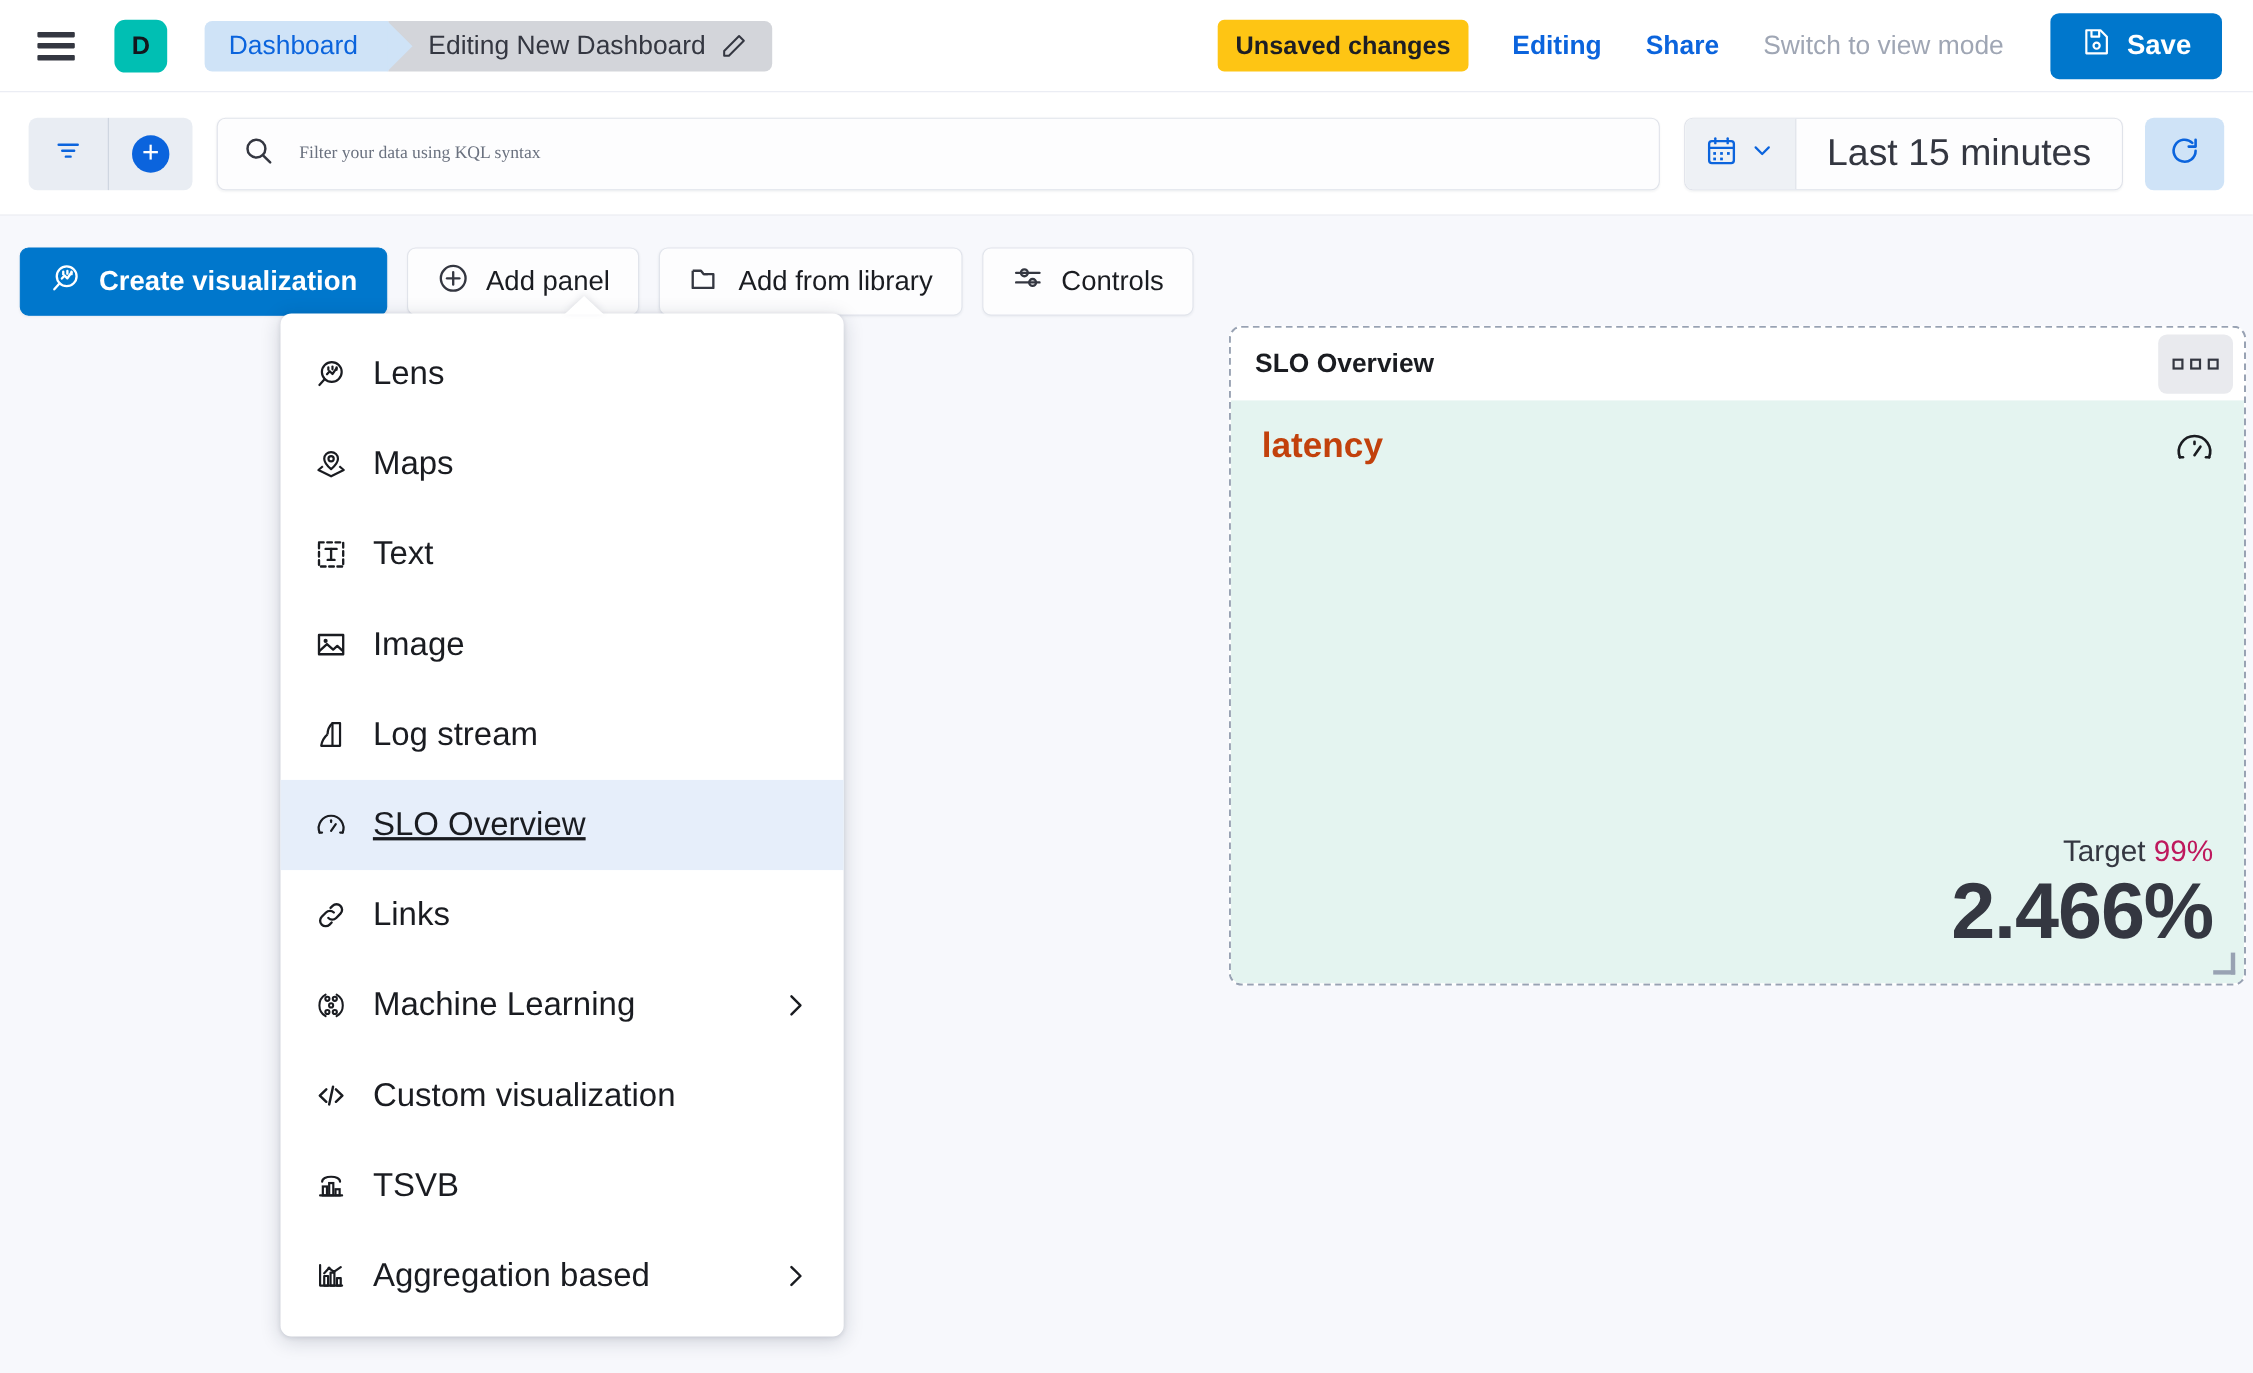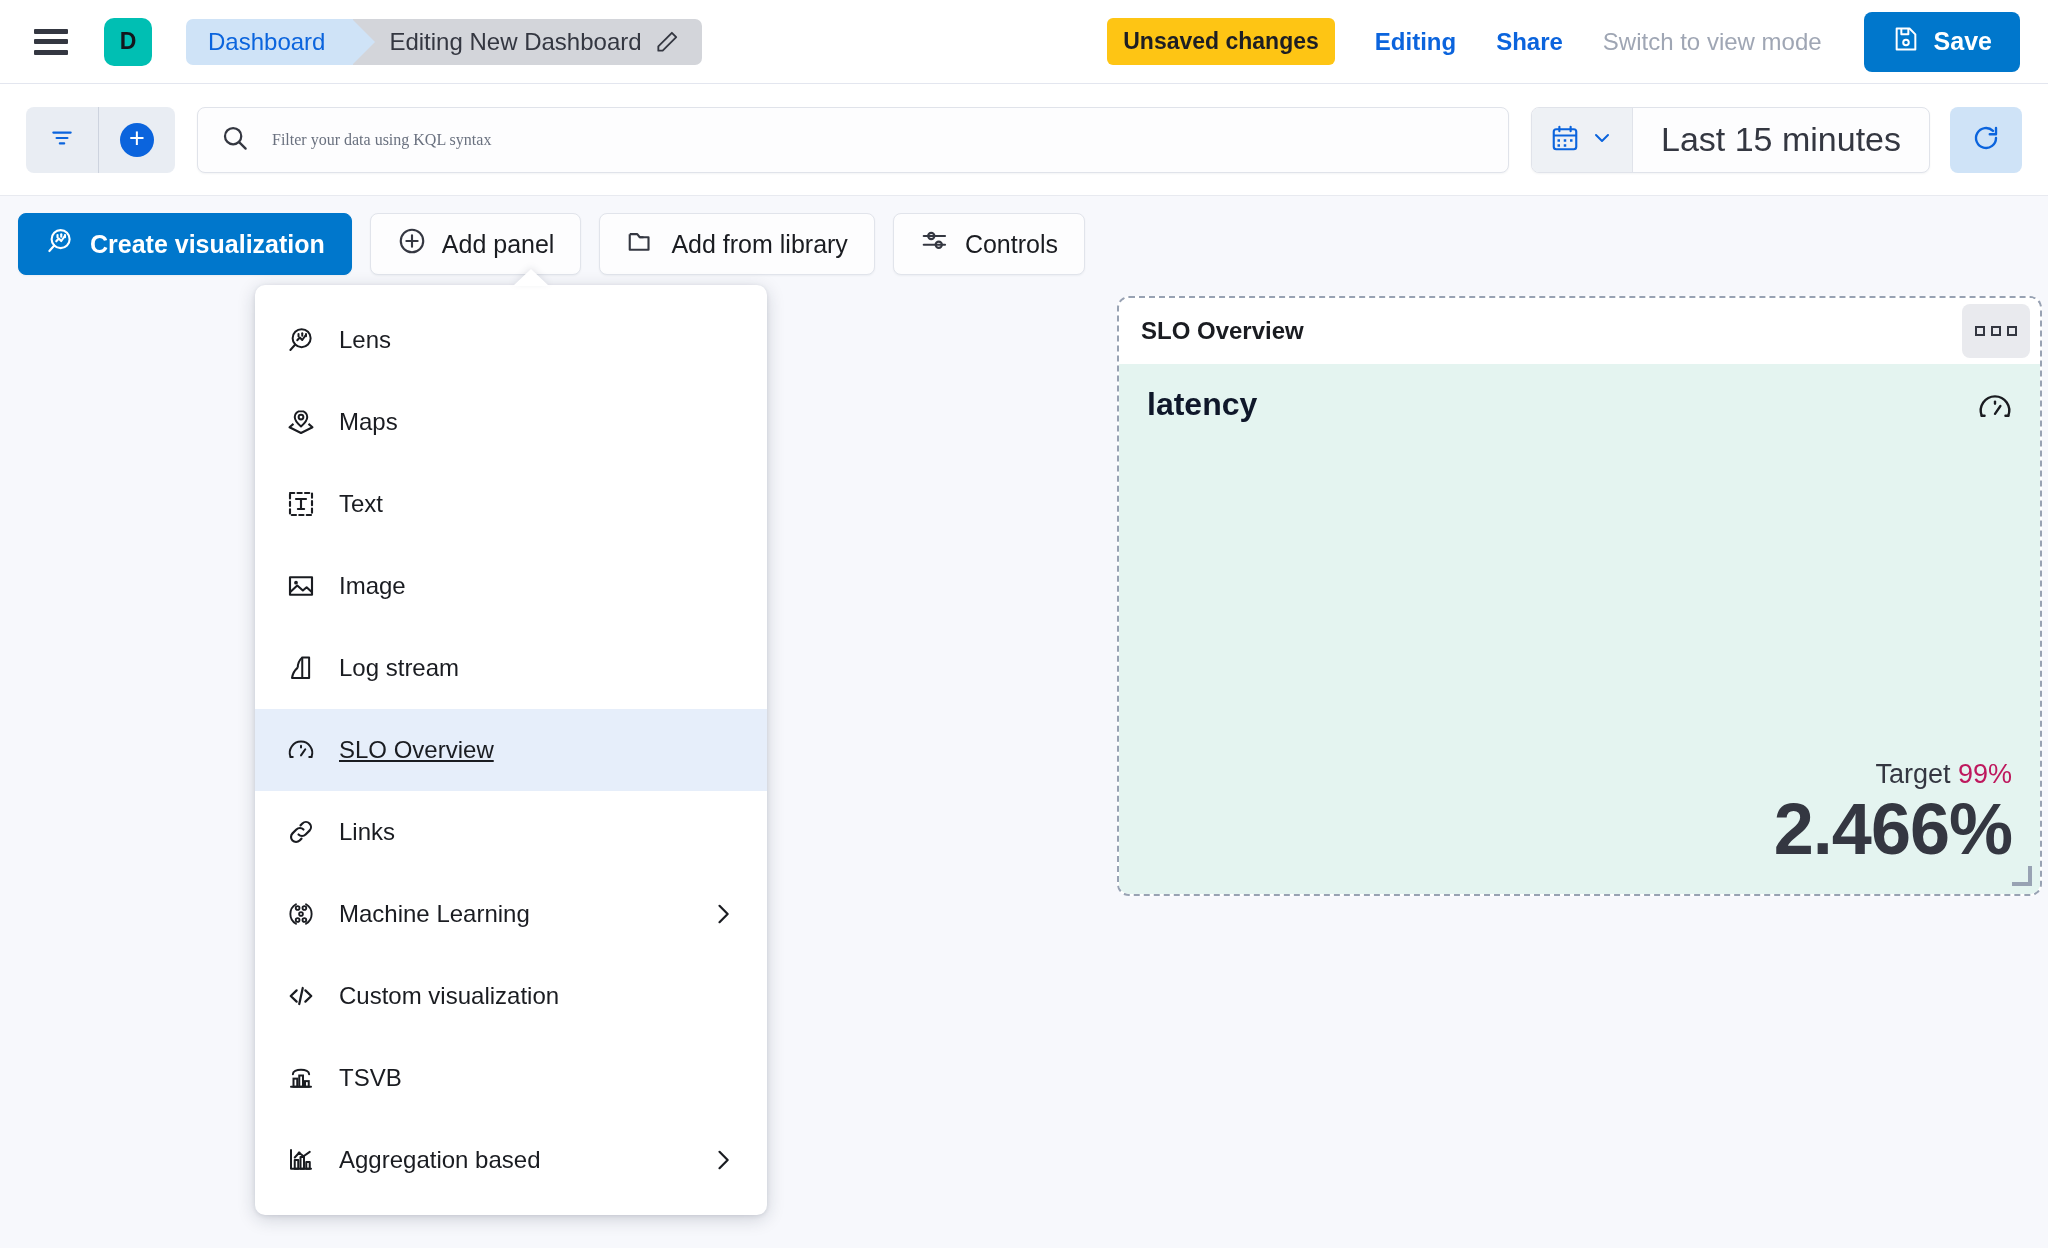--- a/index.html
+++ b/index.html
@@ -157,21 +157,21 @@
   }
   .refresh-btn {
     width: 72px; height: 66px; margin-left: 20px;
     background: #cfe3f7; border-radius: 8px;
     display: flex; align-items: center; justify-content: center;
     cursor: pointer;
   }
 
   
   .toolbar {
-    position: absolute; top: 200px; left: 0;
+    position: absolute; top: 212px; left: 0;
     width: 2048px; height: 88px;
     display: flex; align-items: center;
     padding: 0 18px;
     gap: 18px;
     background: #f7f8fc;
   }
   .tb-btn {
     height: 62px; border-radius: 8px;
     display: flex; align-items: center; gap: 15px;
     padding: 0 26px;
@@ -205,21 +205,21 @@
     border-left: 18px solid transparent;
     border-right: 18px solid transparent;
     border-bottom: 17px solid #ffffff;
     filter: drop-shadow(0 -2px 3px rgba(22,34,58,.10));
   }
   .menu-item {
     height: 82px;
     display: flex; align-items: center;
     padding: 0 30px;
     gap: 22px;
-    font-size: 24px; color: #1a1c21;
+    font-size: 30px; color: #1a1c21;
     cursor: pointer;
   }
   .menu-item .mi-icon {
     width: 32px; height: 32px;
     display: flex; align-items: center; justify-content: center;
     flex-shrink: 0;
   }
   .menu-item.selected { background: #e6eefa; }
   .menu-item.selected .mi-label { text-decoration: underline; }
   .mi-chevron { margin-left: auto; display: flex; align-items: center; }
@@ -257,21 +257,21 @@
     display: block; width: 10px; height: 10px;
     border: 2px solid #343741; background: transparent;
   }
   .panel-body {
     height: calc(100% - 66px);
     background: #e4f4f0;
     position: relative;
     padding: 22px 28px;
   }
   .slo-name {
-    font-size: 32px; font-weight: bold; color: #0f172a;
+    font-size: 32px; font-weight: bold; color: #c2410c;
   }
   .slo-gauge-icon {
     position: absolute; right: 26px; top: 24px;
   }
   .slo-metrics {
     position: absolute; right: 28px; bottom: 26px;
     text-align: right;
   }
   .slo-target {
     font-size: 27px; color: #343741; margin-bottom: 2px;

